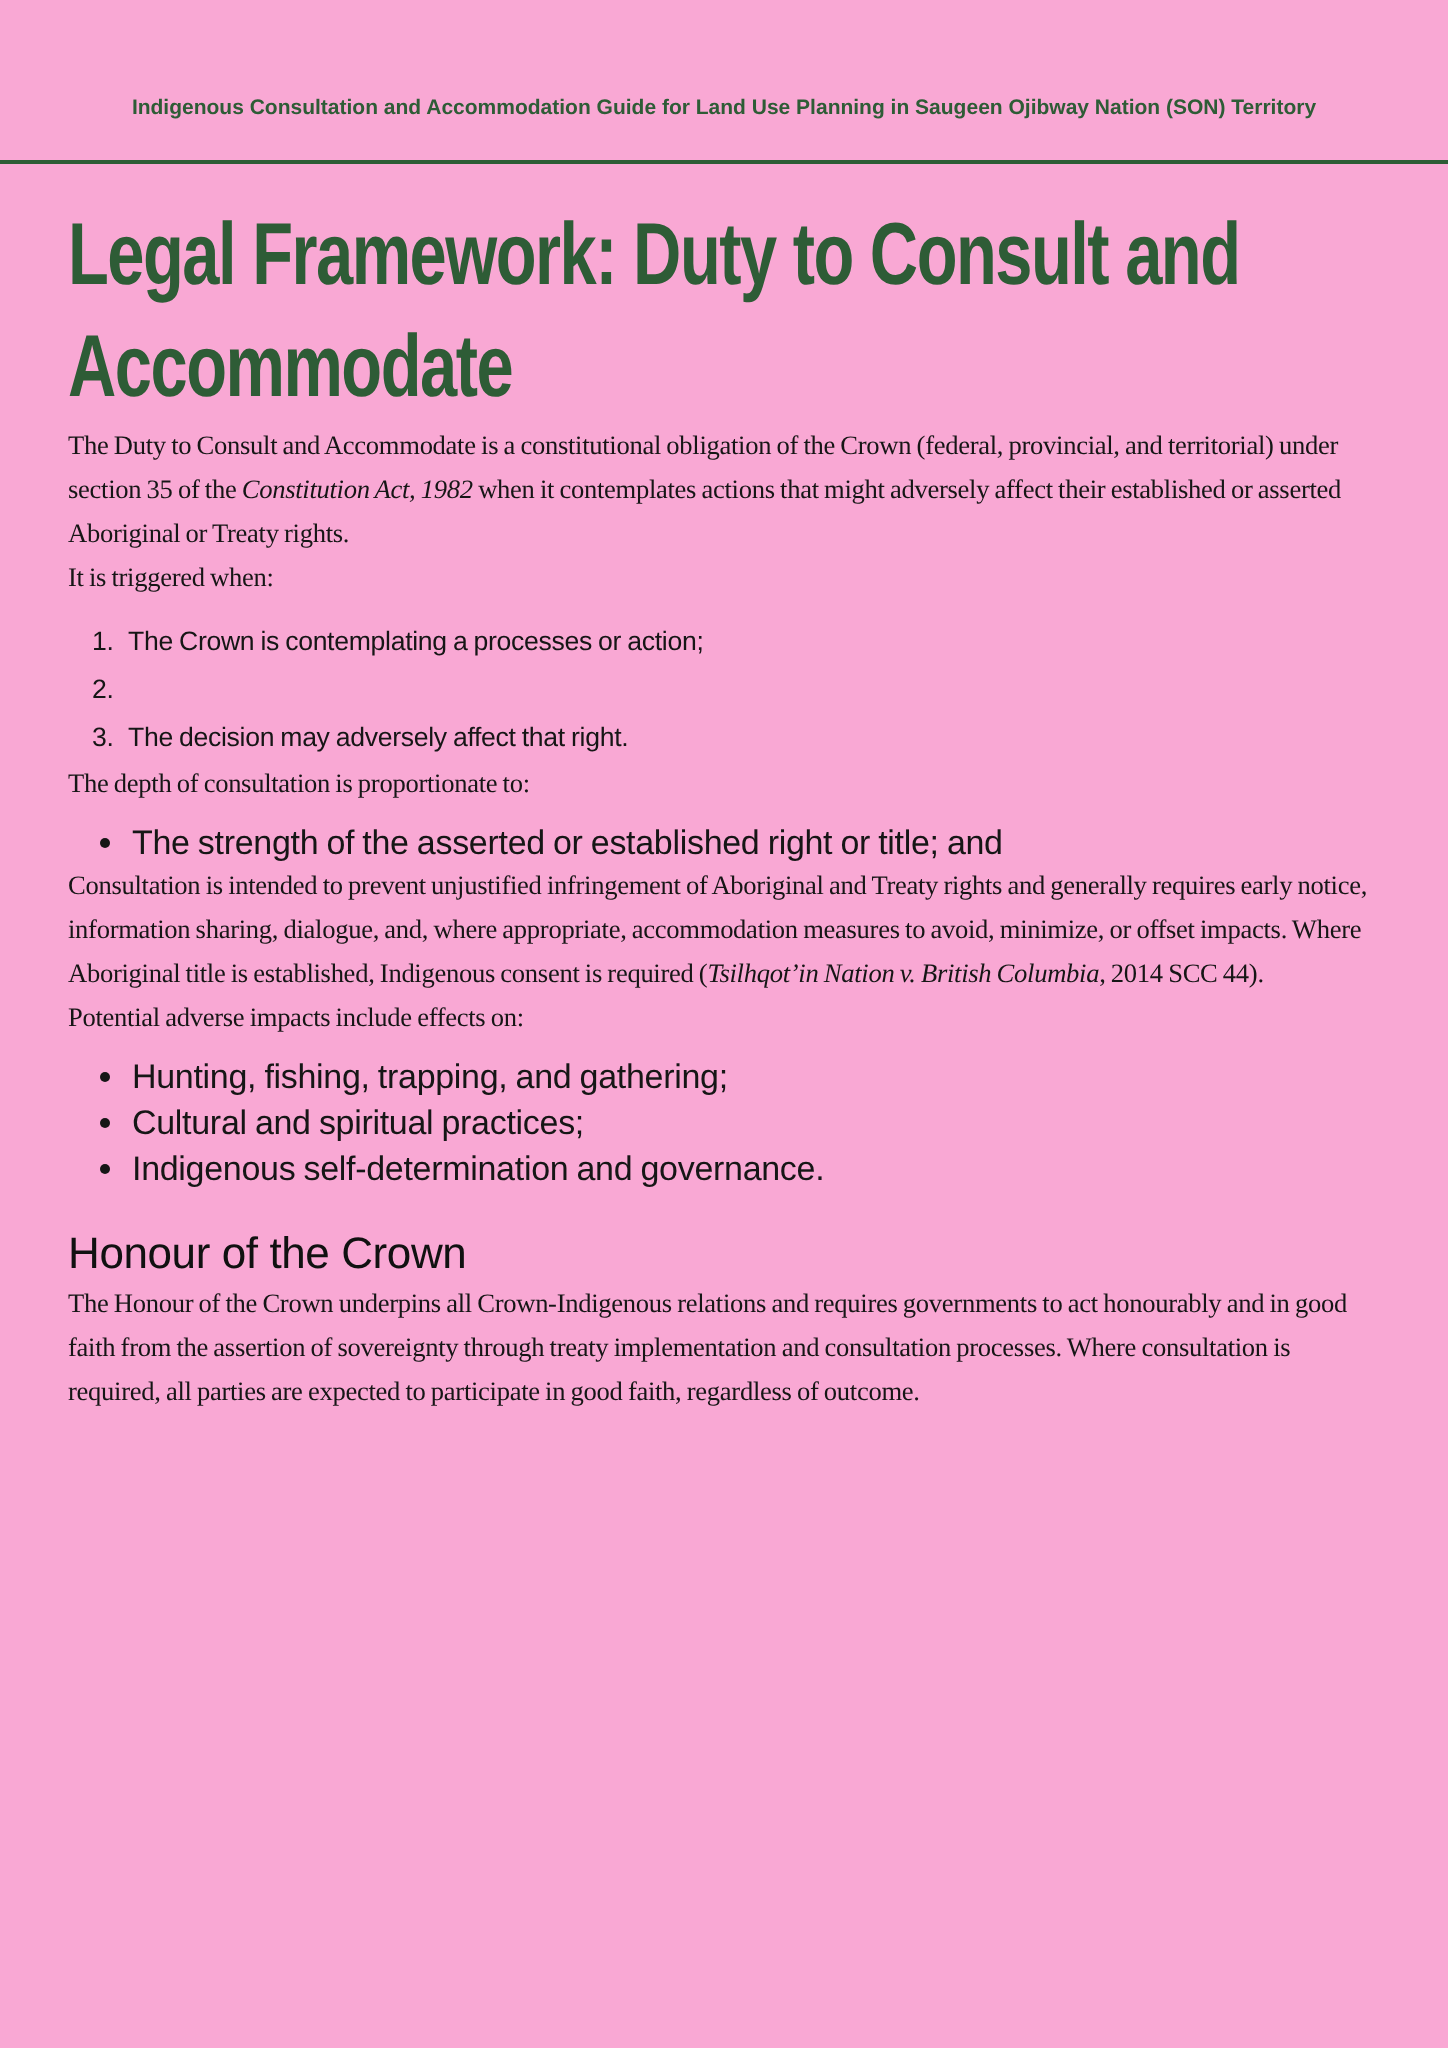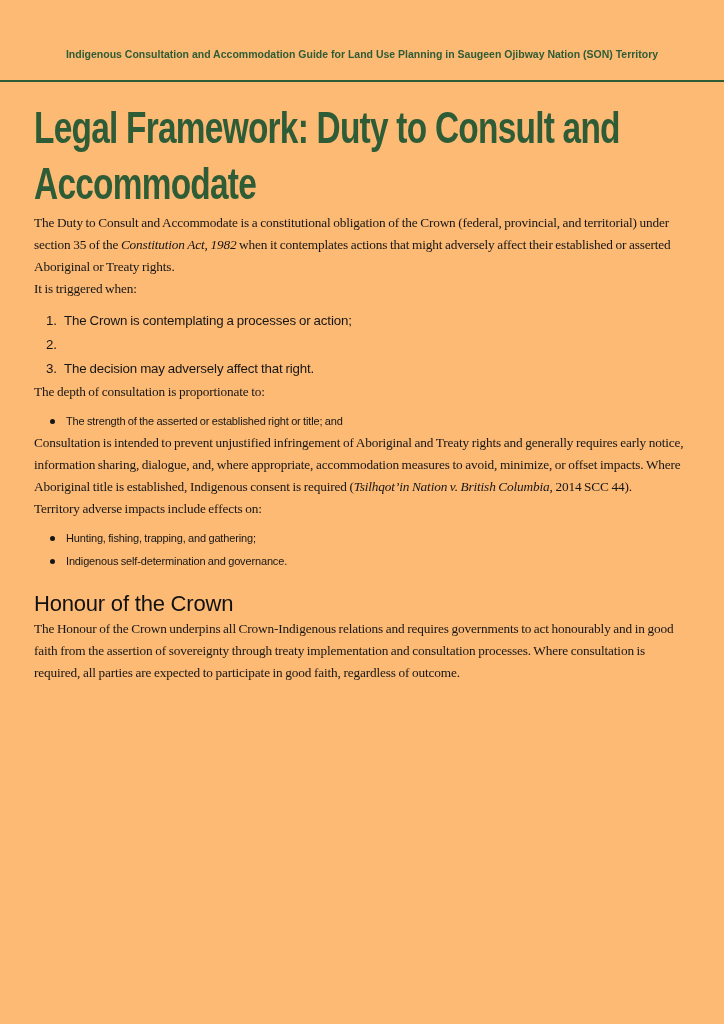--- a/index.html
+++ b/index.html
@@ -10,21 +10,21 @@
   body {
     width: 724px;
     height: 1024px;
     font-family: "Liberation Sans", "DejaVu Sans", sans-serif;
     color: #161616;
     overflow: hidden;
   }
   .doc-page {
     width: 724px;
     height: 1024px;
-    background: #fdba74;
+    background: #f9a8d4;
     box-sizing: border-box;
   }
   .doc-header {
     padding-top: 47px;
     text-align: center;
     color: #2e5c36;
     font-size: 10.5px;
     font-weight: bold;
     line-height: 14px;
     letter-spacing: 0;
@@ -79,21 +79,21 @@
     margin-left: 12px;
     width: 18px;
     flex: 0 0 18px;
     text-align: left;
   }
   
   .bullet-list { margin-top: 8px; }
   .bullet-row {
     display: flex;
     line-height: 21px;
-    font-size: 11px;
+    font-size: 17px;
     letter-spacing: -0.15px;
     word-spacing: -0.5px;
     margin-top: 2px;
     justify-content: flex-end;
   }
   .bullet-dot {
     flex: 0 0 auto;
     width: 5px;
     height: 5px;
     border-radius: 50%;
@@ -148,26 +148,30 @@
 
     <div class="bullet-list">
       <div class="bullet-row">
         <span class="bullet-dot"></span>
         <span class="bullet-text">The strength of the asserted or established right or title; and</span>
       </div>
     </div>
 
     <p class="body-text consult-p"><span>Consultation is intended to prevent unjustified infringement of Aboriginal and Treaty rights and generally requires early notice, information sharing, dialogue, and, where appropriate, accommodation measures to avoid, minimize, or offset impacts. Where Aboriginal title is established, Indigenous consent is required (</span><i>Tsilhqot’in Nation v. British Columbia</i><span>, 2014 SCC 44).</span></p>
 
-    <p class="body-text impacts-p">Territory adverse impacts include effects on:</p>
+    <p class="body-text impacts-p">Potential adverse impacts include effects on:</p>
 
     <div class="bullet-list">
       <div class="bullet-row">
         <span class="bullet-dot"></span>
         <span class="bullet-text">Hunting, fishing, trapping, and gathering;</span>
+      </div>
+      <div class="bullet-row">
+        <span class="bullet-dot"></span>
+        <span class="bullet-text">Cultural and spiritual practices;</span>
       </div>
       <div class="bullet-row">
         <span class="bullet-dot"></span>
         <span class="bullet-text">Indigenous self-determination and governance.</span>
       </div>
     </div>
 
     <h2 class="section-h2">Honour of the Crown</h2>
 
     <p class="body-text honour-p">The Honour of the Crown underpins all Crown-Indigenous relations and requires governments to act honourably and in good faith from the assertion of sovereignty through treaty implementation and consultation processes. Where consultation is required, all parties are expected to participate in good faith, regardless of outcome.</p>

